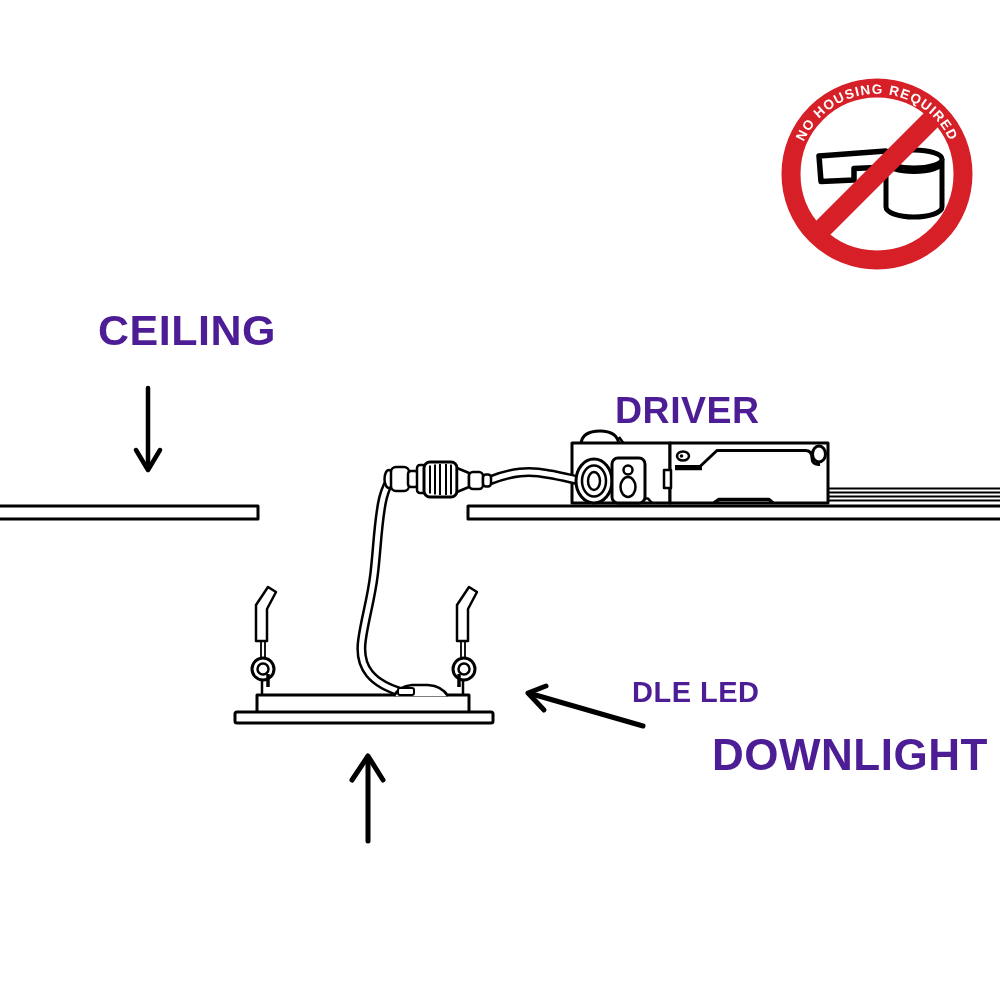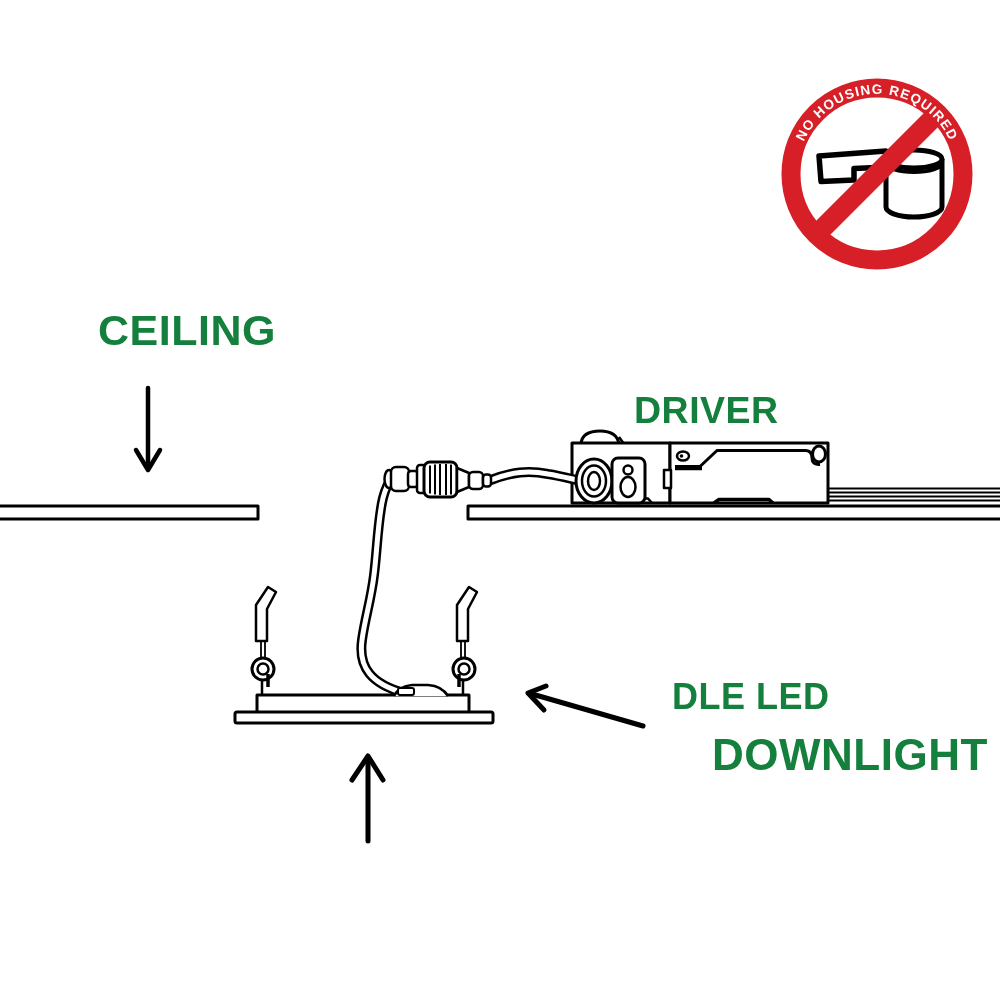--- a/index.html
+++ b/index.html
@@ -2,21 +2,21 @@
 <html><head>
 <meta charset="utf-8">
 <style>
   html,body{margin:0;padding:0;background:#fff;}
   .canvas{
     position:relative;width:1000px;height:1000px;background:#fff;overflow:hidden;
     font-family:"Liberation Sans",sans-serif;
   }
   .canvas svg{position:absolute;left:0;top:0;}
   .label{
-    position:absolute;font-weight:bold;color:#15803d;line-height:1.1;white-space:nowrap;
+    position:absolute;font-weight:bold;color:#4c1d95;line-height:1.1;white-space:nowrap;
     letter-spacing:0.5px;
   }
   .fw{fill:#fff;stroke:#000;}
   .ln{fill:none;stroke:#000;}
   svg *{stroke-linejoin:round;}
 </style>
 </head>
 <body>
 
 <div class="canvas">
@@ -127,17 +127,17 @@
       <line x1="941" y1="110" x2="813" y2="238" stroke="#D71F27" stroke-width="20" stroke-linecap="butt"></line>
       <circle cx="877" cy="174" r="86" fill="none" stroke="#D71F27" stroke-width="19"></circle>
       <path id="badgeArc" d="M 799.7 153.3 A 80 80 0 0 1 954.3 153.3" fill="none" stroke="none"></path>
       <text font-size="13.5" font-weight="bold" letter-spacing="1.2" fill="#FFFFFF" text-anchor="middle">
         <textPath href="#badgeArc" startOffset="50%">NO HOUSING REQUIRED</textPath>
       </text>
     </g>
   </svg>
 
   <div class="label" style="left:98px;top:307px;font-size:43px;">CEILING</div>
-  <div class="label" style="left:634px;top:390px;font-size:37.5px;text-align:right;">DRIVER</div>
-  <div class="label" style="left:672px;top:677px;font-size:36px;">DLE LED</div>
+  <div class="label" style="left:615px;top:390px;font-size:37.5px;text-align:right;">DRIVER</div>
+  <div class="label" style="left:632px;top:677px;font-size:29px;">DLE LED</div>
   <div class="label" style="left:672px;top:731px;font-size:44px;margin-left:40px;">DOWNLIGHT</div>
 
 </div>
 
 </body></html>

